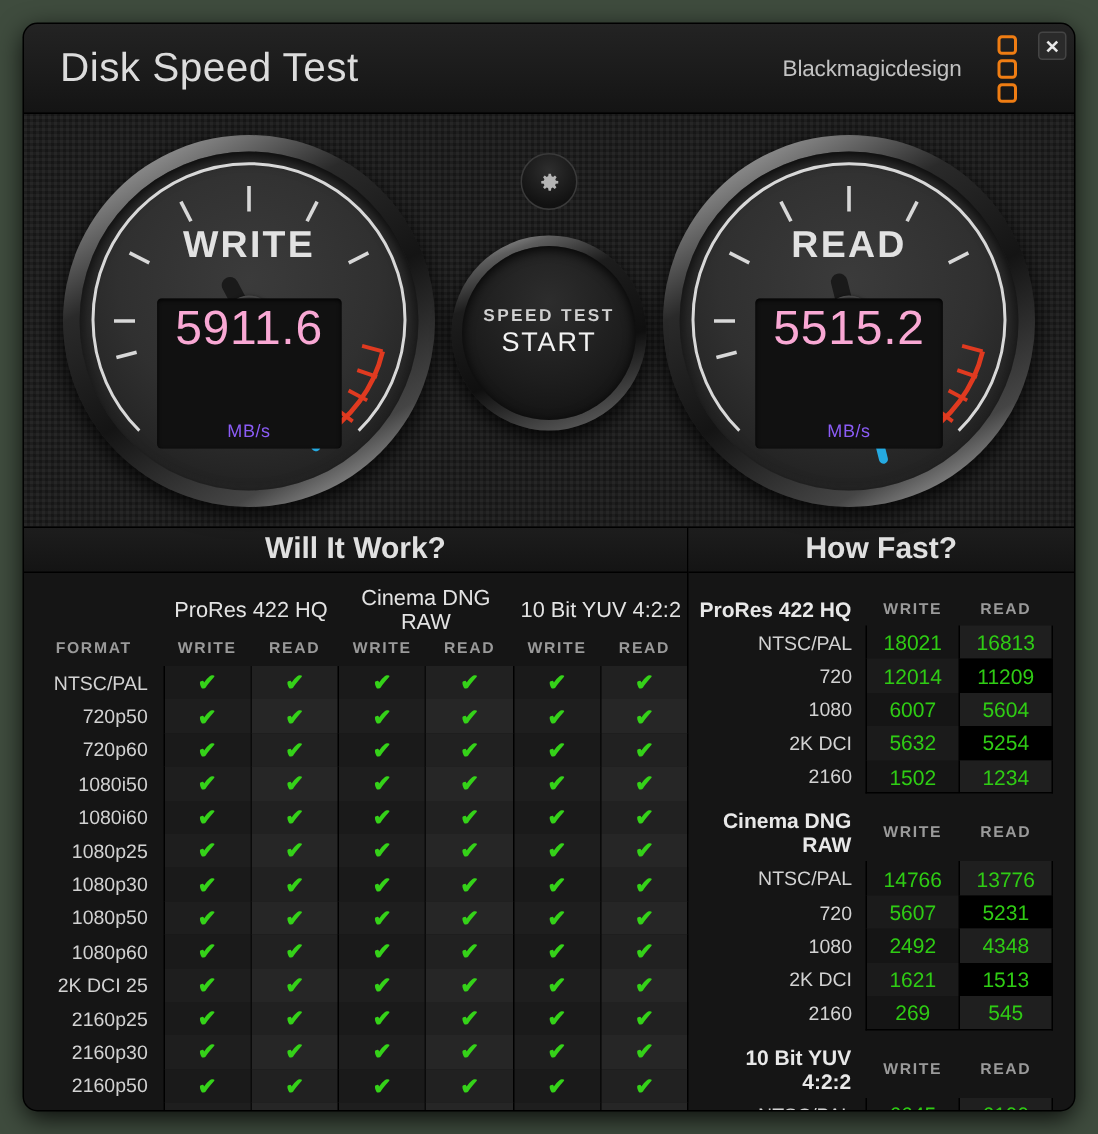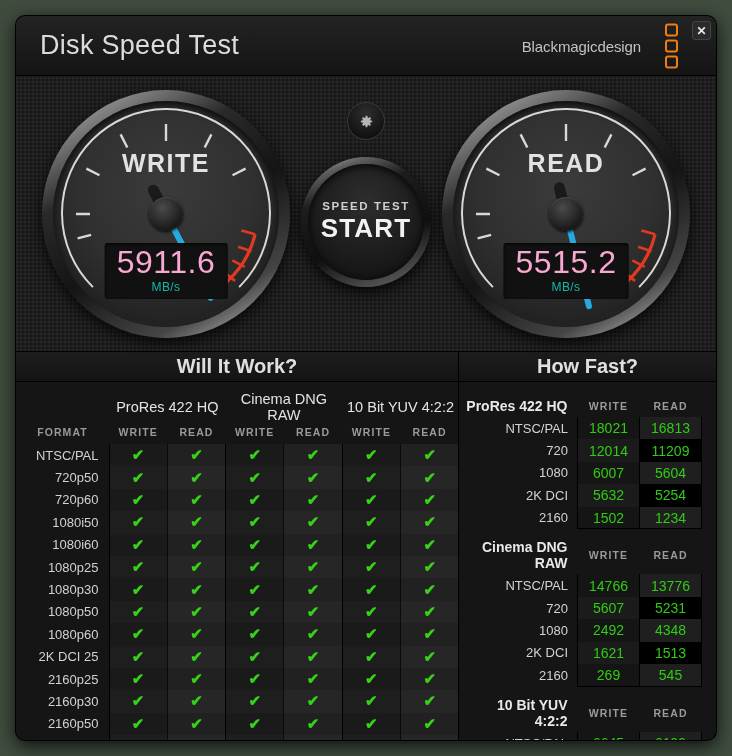--- a/index.html
+++ b/index.html
@@ -99,21 +99,21 @@
     transform: translateX(-50%);
     background: #111; border-radius: 3px;
     padding: 3px 12px 5px;
     text-align: center;
     box-shadow: inset 0 1px 3px rgba(0,0,0,.9);
   }
   .gauge-value {
     font-size: 32px; color: #f9a8d4; letter-spacing: .5px;
     line-height: 1.05;
   }
-  .gauge-unit { font-size: 12px; color: #14b8a6; letter-spacing: .4px; }
+  .gauge-unit { font-size: 12px; color: #8b5cf6; letter-spacing: .4px; margin-top: 44px; }
 
   .gauge-hub {
     position: absolute; left: 50%; top: 50%;
     transform: translate(-50%,-50%);
     width: 34px; height: 34px; border-radius: 50%;
     background: radial-gradient(circle at 40% 32%, #4a4a4a, #1a1a1a 70%);
     box-shadow: 0 1px 3px rgba(0,0,0,.9), inset 0 1px 1px rgba(255,255,255,.12);
   }
 
   
@@ -140,21 +140,21 @@
     background: radial-gradient(circle at 50% 32%, #2d2d2d 0%, #1d1d1d 55%, #0d0d0d 100%);
     box-shadow: inset 0 2px 8px rgba(0,0,0,.9);
     display: flex; flex-direction: column;
     align-items: center; justify-content: center; gap: 1px;
   }
   #start-top {
     font-size: 11.5px; font-weight: bold; color: #cfcfcf;
     letter-spacing: 1.6px;
   }
   #start-main {
-    font-size: 26px; font-weight: bold; color: #f2f2f2;
+    font-size: 18px; font-weight: normal; color: #f2f2f2;
     letter-spacing: 1.2px;
     text-align: right;
   }
 
   
   #panels { flex: 1; display: flex; background: #151515; min-height: 0; }
   #panel-work { width: 443px; flex: 0 0 443px; border-right: 1px solid #000; }
   #panel-fast { flex: 1; }
 
   .panel-head {

